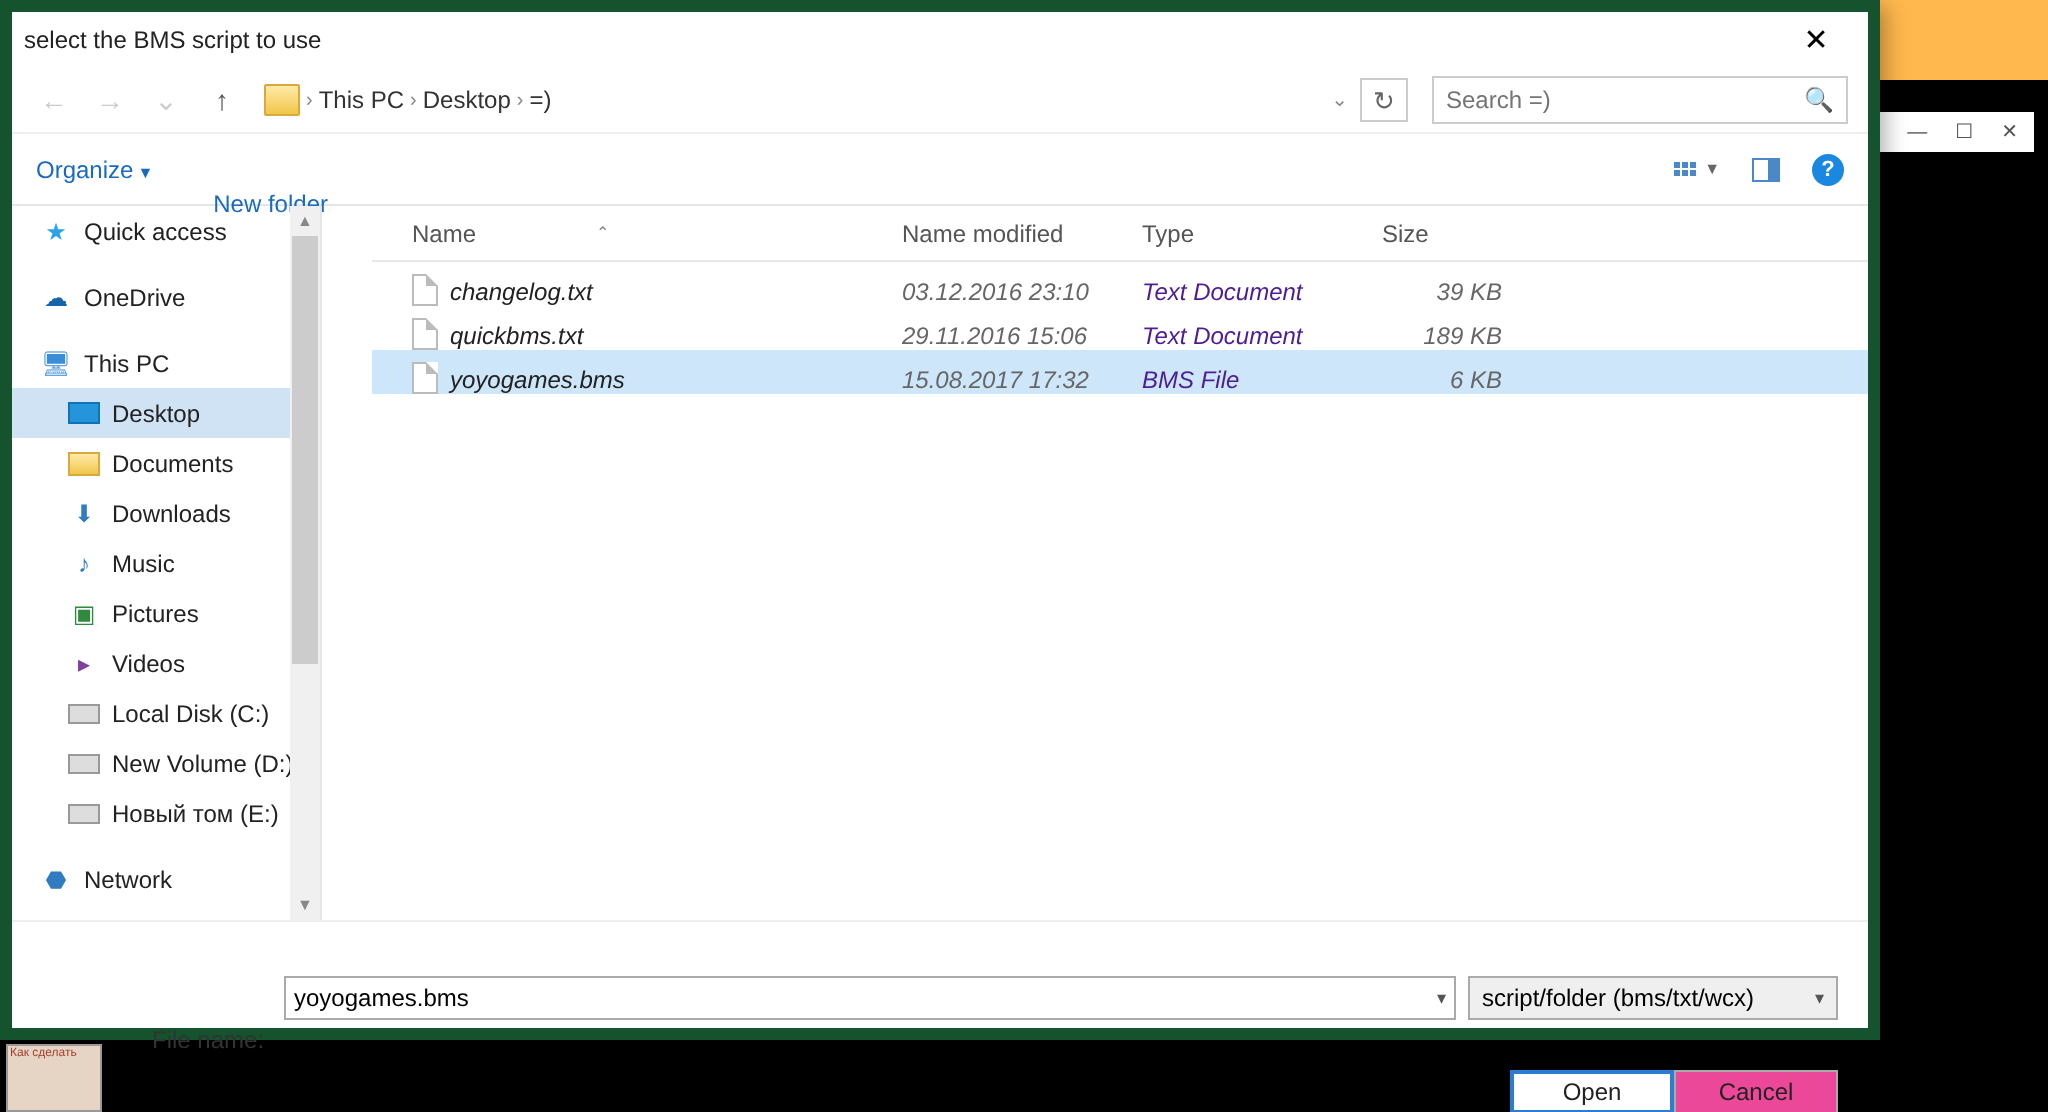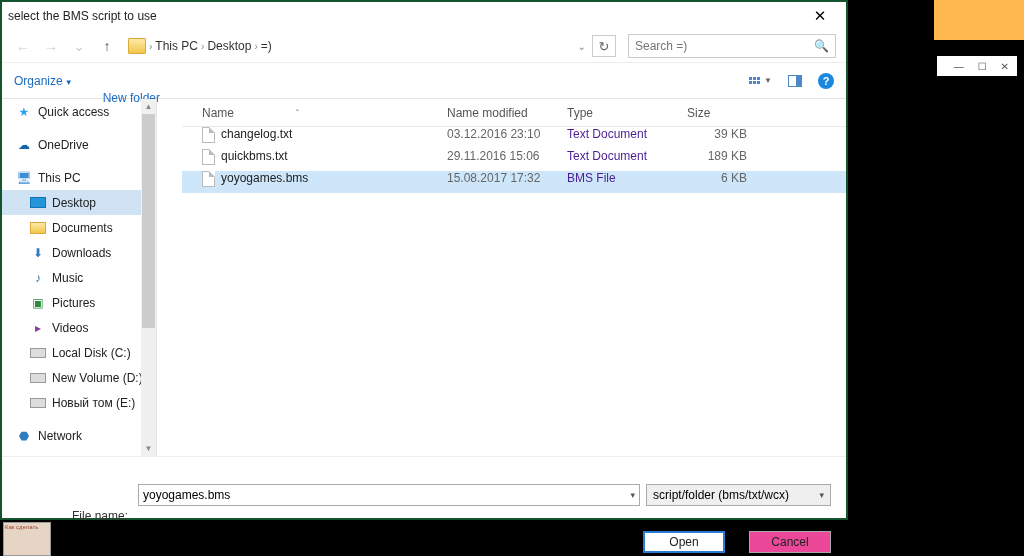--- a/index.html
+++ b/index.html
@@ -1,20 +1,20 @@
 <!DOCTYPE html>
 <html><head>
 <meta charset="utf-8">
 <style>
 * { margin:0; padding:0; box-sizing:border-box; font-family:"Segoe UI",Tahoma,sans-serif; font-size:12px; }
 body { width:1024px; height:556px; background:#000; position:relative; overflow:hidden; }
 .orange-bg { position:absolute; right:0; top:0; width:90px; height:40px; background:#ffb84d; }
 .win2 { position:absolute; top:56px; right:7px; width:80px; height:20px; background:#fff; display:flex; justify-content:flex-end; align-items:center; gap:14px; padding-right:8px; }
 .win2 span { font-size:10px; color:#555; }
-.dialog { position:absolute; top:0; left:0; width:848px; height:520px; background:#fff; border:2px solid #14532d; box-shadow:3px 3px 10px rgba(0,0,0,.3); }
+.dialog { position:absolute; top:0; left:0; width:940px; height:520px; background:#fff; border:6px solid #14532d; box-shadow:3px 3px 10px rgba(0,0,0,.3); }
 .titlebar { height:28px; display:flex; align-items:center; padding:0 6px; }
 .title { flex:1; font-size:12px; color:#222; }
 .close { width:40px; text-align:center; font-size:15px; cursor:pointer; }
 .navbar { height:32px; display:flex; align-items:center; padding:0 10px; gap:6px; }
 .navbtn { width:22px; height:22px; display:flex; align-items:center; justify-content:center; color:#ccc; font-size:14px; }
 .navbtn.active { color:#555; }
 .folder-ico { width:18px; height:16px; background:linear-gradient(#ffe9a8,#f0c74a); border:1px solid #d9a93b; border-radius:1px; }
 .crumb-sep { margin:0 3px; color:#888; font-size:10px; }
 .crumb { color:#333; cursor:pointer; }
 .crumb-wrap { display:flex; align-items:center; border:1px solid transparent; padding:2px 3px; }
@@ -55,36 +55,36 @@
 .ico-drive { width:16px; height:10px; background:#ddd; border:1px solid #999; position:relative;}
 .ico-net { color:#2f7dc0; }
 .main { flex:1; position:relative;padding-left:25px; }
 .cols { display:flex; height:28px; border-bottom:1px solid #e8e8e8; align-items:center; color:#555; }
 .col { padding:0 10px; border-right:1px solid transparent; height:100%; display:flex; align-items:center; cursor:pointer;}
 .c-name { width:255px; padding-left:20px; }
 .sort-arr { margin-left:60px; font-size:8px; color:#888; }
 .c-date { width:120px; }
 .c-type { width:120px; }
 .c-size { width:80px; }
-.row { display:flex; height:22px; align-items:flex-start; cursor:pointer; }
+.row { display:flex; height:22px; align-items:flex-end; cursor:pointer;font-style:italic; }
 .row.sel { background:#cde6f9; }
 .file-ico { width:13px; height:16px; border:1px solid #bbb; background:#fff; margin-left:20px; margin-right:6px; position:relative;}
 .file-ico::before { content:''; position:absolute; top:-1px; right:-1px; border:3px solid transparent; border-left-color:#bbb; border-bottom-color:#bbb; background:#fff;}
 .row .name { width:216px; color:#222;}
 .row .date { width:120px; color:#666; padding-left:10px;}
 .row .type { width:120px; color:#4c1d95; padding-left:10px;}
 .row .size { width:80px; text-align:right; color:#666; padding-right:10px;}
 .footer { height:68px; position:relative; border-top:1px solid #eee;}
 .fn-row { display:flex; align-items:center; padding:10px 15px 0 70px; gap:6px;}
 .fn-label { width:60px; text-align:left; color:#333;margin-top:42px;}
 .fn-input { flex:1; height:22px; border:1px solid #aaa; padding:0 4px; display:flex; align-items:center; justify-content:space-between;}
 .fn-input .dd { font-size:9px; color:#555;}
 .filter { width:185px; height:22px; border:1px solid #aaa; background:#efefef; display:flex; align-items:center; padding:0 6px; justify-content:space-between;}
 .filter .dd { font-size:9px; color:#555;}
-.btn-row { display:flex; justify-content:flex-end; gap:24px; padding:8px 15px 0 0;}
+.btn-row { display:flex; justify-content:flex-end; gap:0; padding:8px 15px 0 0;}
 .btn { width:82px; height:22px; border:1px solid #aaa; background:#ec4899; display:flex; align-items:center; justify-content:center; cursor:pointer; color:#222;}
 .btn.primary { border:2px solid #2b7cd3; background:#fff;}
 .taskbar-thumb { position:absolute; bottom:0; left:3px; width:48px; height:34px; background:#e6d5c5; border:1px solid #999; }
 .taskbar-thumb .t { font-size:6px; color:#a04030; padding:1px;}
 </style>
 </head>
 <body>
 
 <div class="orange-bg"></div>
 <div class="win2">

